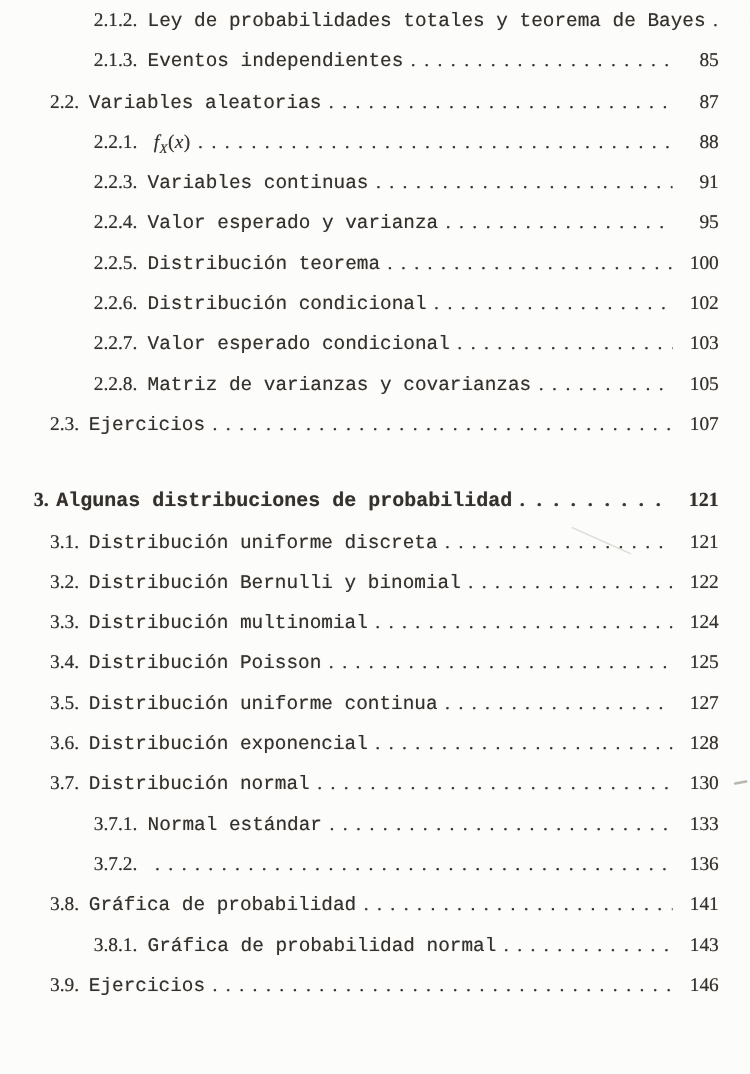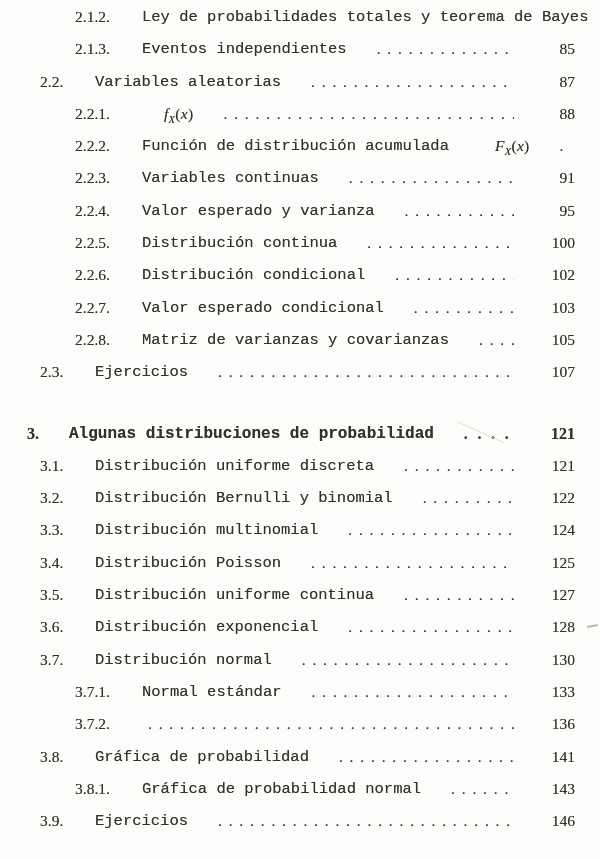--- a/index.html
+++ b/index.html
@@ -22,36 +22,35 @@
     padding: 0 25px 0 27px;
   }
 
   .row {
     display: flex;
     align-items: flex-start;
     height: 32.3px;
     line-height: 32.3px;
     font-size: 15.5px;
     white-space: nowrap;
-    gap: 24px;
   }
   .row.gap { margin-top: 29px; }
   .row.bold { font-weight: bold; font-size: 16px; }
 
   .lvl1 { padding-left: 13px; }
   .lvl2 { padding-left: 48px; }
 
   .num { display: inline-block; flex: 0 0 auto; }
   .lvl0 .num { min-width: 18px; }
   .lvl1 .num { min-width: 31px; }
   .lvl2 .num { min-width: 43px; }
 
   .title { flex: 0 0 auto; font-family: Liberation Mono, monospace; }
 
-  .math { flex: 0 0 auto; margin-left: 22px; letter-spacing: 0.3px; }
+  .math { flex: 0 0 auto; margin-left: 5px; letter-spacing: 0.3px; }
   .math i { font-style: italic; }
   .math sub { font-size: 10.5px; line-height: 0; }
 
   .leader {
     flex: 1 1 auto;
     overflow: hidden;
     text-align: right;
     margin: 0 9px 0 6px;
     min-width: 8px;
   }
@@ -109,41 +108,34 @@
         <span class="leader"></span>
         <span class="page-num">87</span>
       </div>
       <div class="row lvl2">
         <span class="num">2.2.1.</span>
         <span class="math"><i>f</i><sub><i>X</i></sub>(<i>x</i>)</span>
         <span class="leader"></span>
         <span class="page-num">88</span>
       </div>
       <div class="row lvl2">
-        <span class="num">2.2.2.</span>
-        <span class="title">Función de distribución acumulada</span>
-        <span class="math"><i>F</i><sub><i>X</i></sub>(<i>x</i>)</span>
-        <span class="leader"></span>
-        <span class="page-num">90</span>
-      </div>
-      <div class="row lvl2">
         <span class="num">2.2.3.</span>
         <span class="title">Variables continuas</span>
         <span class="leader"></span>
         <span class="page-num">91</span>
       </div>
       <div class="row lvl2">
         <span class="num">2.2.4.</span>
         <span class="title">Valor esperado y varianza</span>
         <span class="leader"></span>
         <span class="page-num">95</span>
       </div>
       <div class="row lvl2">
         <span class="num">2.2.5.</span>
-        <span class="title">Distribución continua</span>
+        <span class="title">Distribución teorema</span>
         <span class="leader"></span>
         <span class="page-num">100</span>
       </div>
       <div class="row lvl2">
         <span class="num">2.2.6.</span>
         <span class="title">Distribución condicional</span>
         <span class="leader"></span>
         <span class="page-num">102</span>
       </div>
       <div class="row lvl2">

